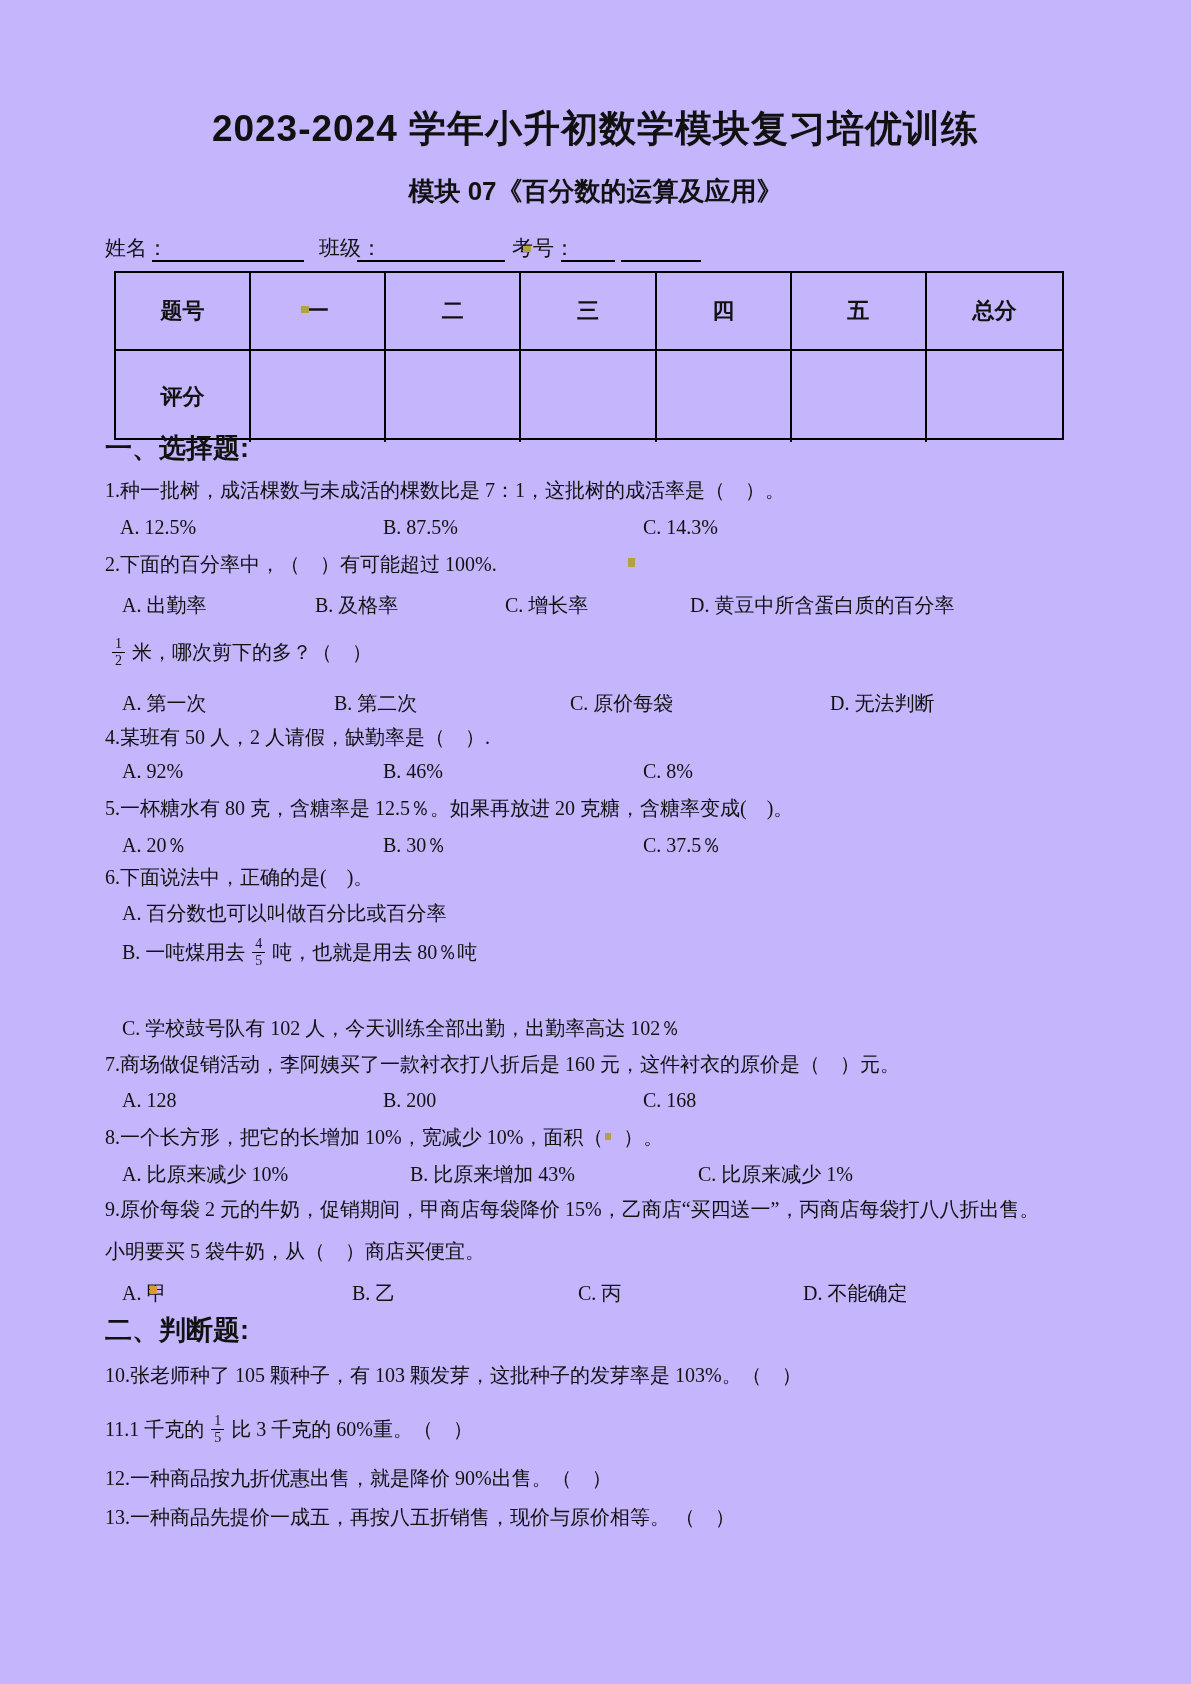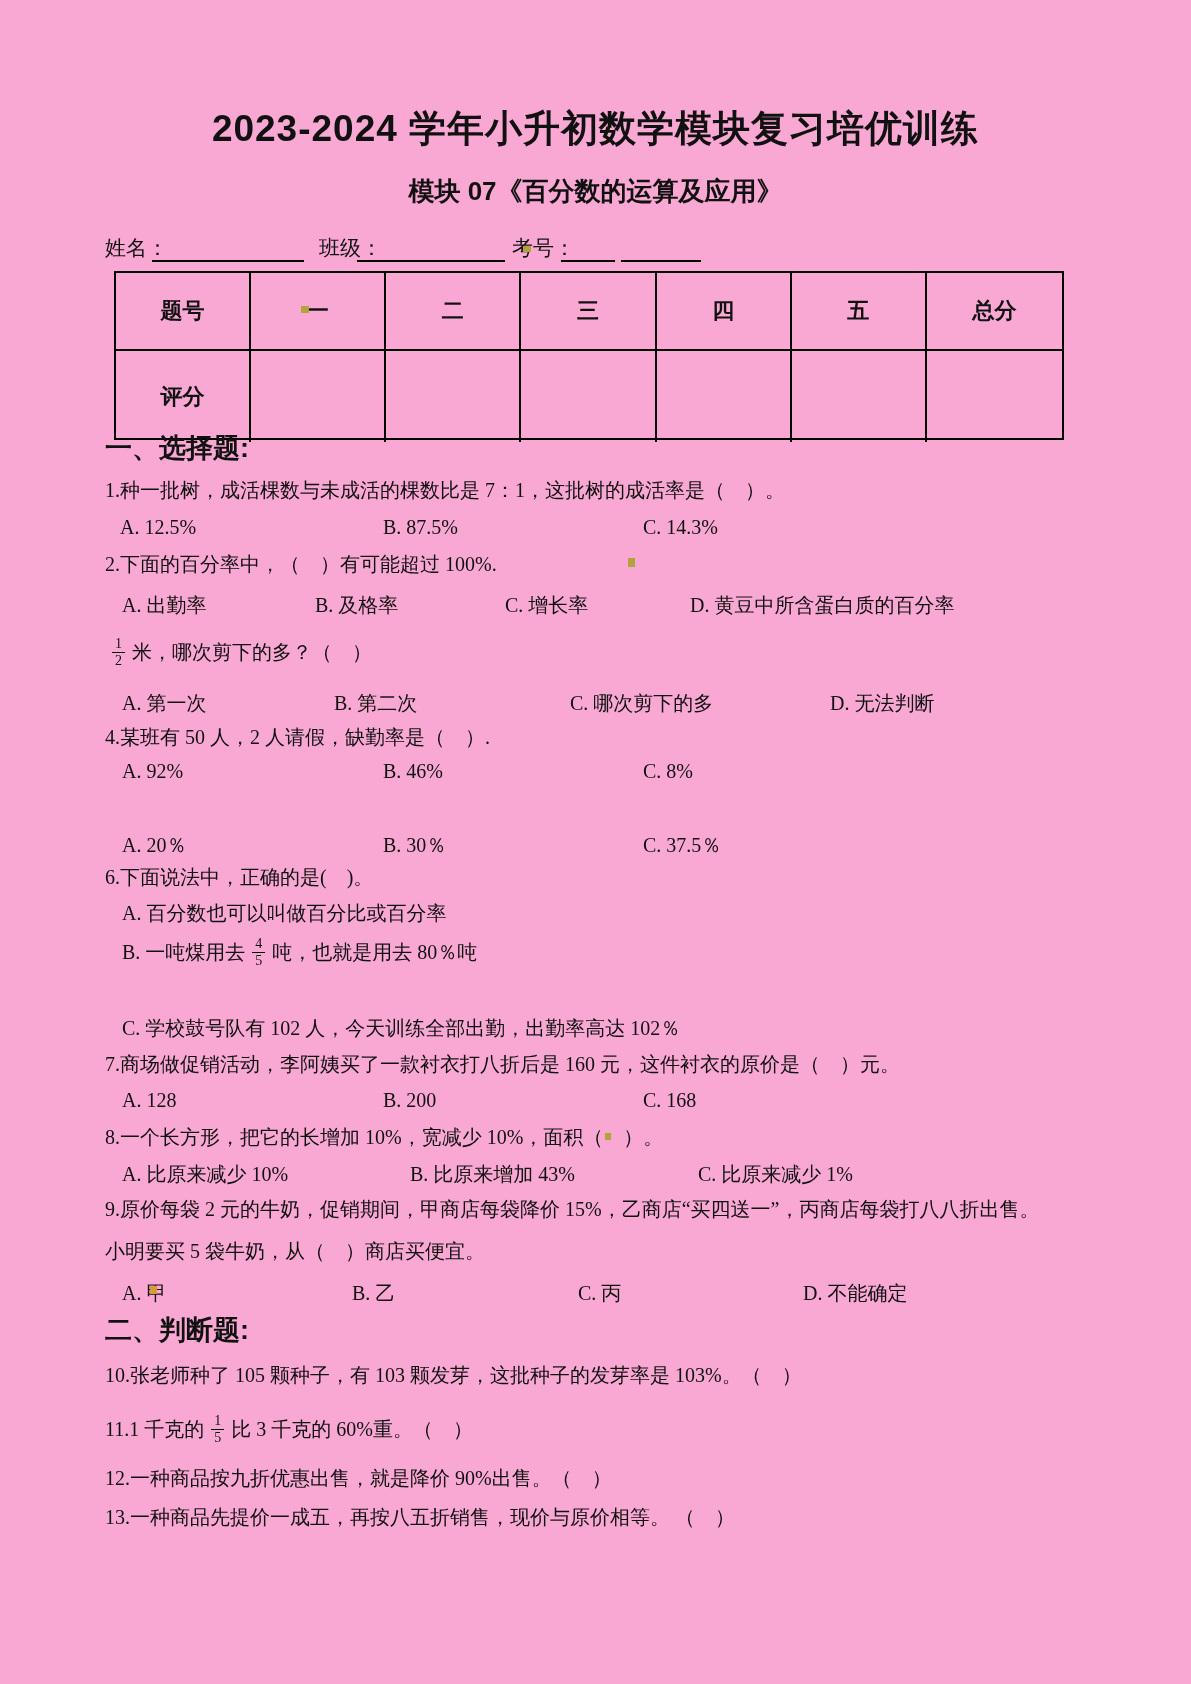--- a/index.html
+++ b/index.html
@@ -1,20 +1,20 @@
 <!DOCTYPE html>
 <html><head>
 <meta charset="utf-8">
 <style>
   html,body{margin:0;padding:0;background:#e8e8e8;}
   .page{
     position:relative;
     width:1191px;height:1684px;
     margin:0 auto;
-    background:#f9a8d4;
+    background:#c4b5fd;
     font-family:"Liberation Serif","DejaVu Serif",serif;
     color:#111;
     overflow:hidden;
   }
   .abs{position:absolute;}
   .title{
     left:0;right:0;top:104px;
     text-align:center;
     font-family:"Liberation Sans","DejaVu Sans",sans-serif;
     font-weight:700;font-size:37px;letter-spacing:1px;
@@ -123,31 +123,32 @@
 
   <div class="abs q-text" style="top:638px">
     <span class="frac">
         <span class="fnum">1</span>
         <span class="fden">2</span>
       </span><span>米，哪次剪下的多？（　）</span>
   </div>
   <div class="abs opts" style="top:690px">
     <span class="opt" style="left:122px">A. 第一次</span>
     <span class="opt" style="left:334px">B. 第二次</span>
-    <span class="opt" style="left:570px">C. 哪次剪下的多</span>
+    <span class="opt" style="left:570px">C. 原价每袋</span>
     <span class="opt" style="left:830px">D. 无法判断</span>
   </div>
 
   <div class="abs q-text" style="top:724px">4.某班有 50 人，2 人请假，缺勤率是（　）.</div>
   <div class="abs opts" style="top:760px">
     <span class="opt" style="left:122px">A. 92%</span>
     <span class="opt" style="left:383px">B. 46%</span>
     <span class="opt" style="left:643px">C. 8%</span>
   </div>
 
+  <div class="abs q-text" style="top:795px">5.一杯糖水有 80 克，含糖率是 12.5％。如果再放进 20 克糖，含糖率变成(　)。</div>
   <div class="abs opts" style="top:832px">
     <span class="opt" style="left:122px">A. 20％</span>
     <span class="opt" style="left:383px">B. 30％</span>
     <span class="opt" style="left:643px">C. 37.5％</span>
   </div>
 
   <div class="abs q-text" style="top:864px">6.下面说法中，正确的是(　)。</div>
   <div class="abs q-text" style="left:122px;top:900px">A. 百分数也可以叫做百分比或百分率</div>
   <div class="abs q-text" style="left:122px;top:938px">
     <span>B. 一吨煤用去</span><span class="frac">

